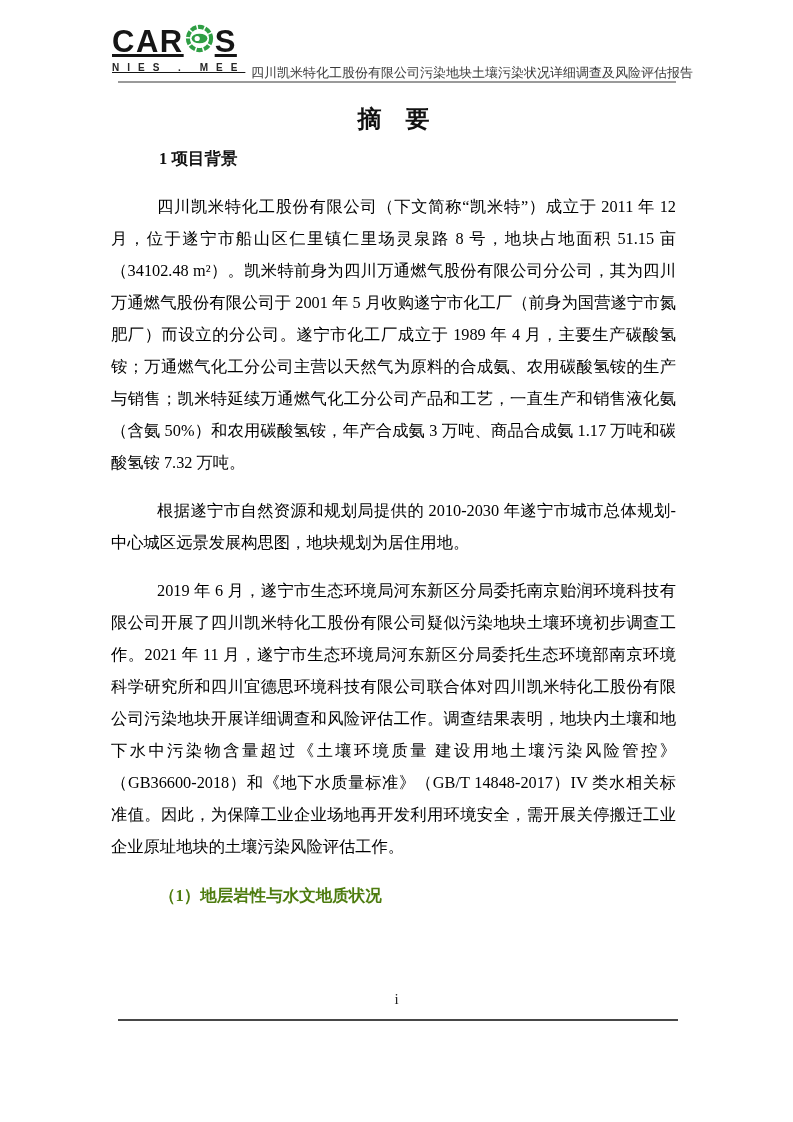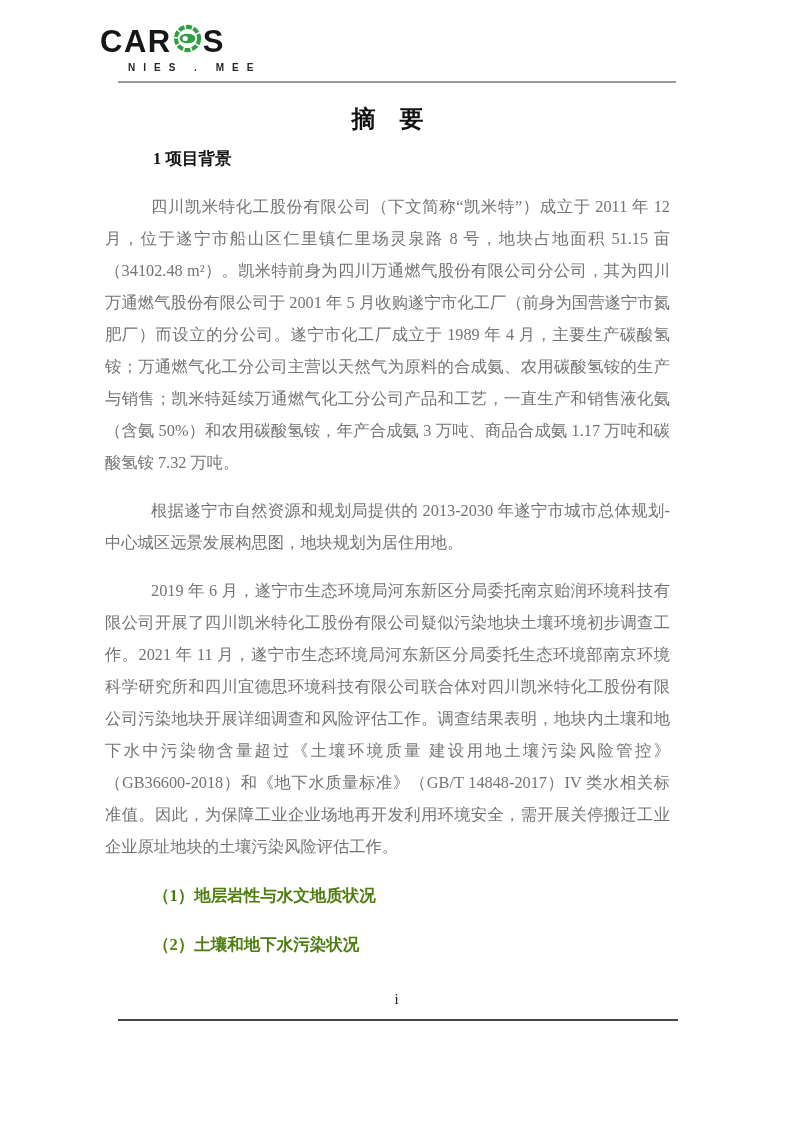--- a/index.html
+++ b/index.html
@@ -10,42 +10,42 @@
     background: #ffffff;
     font-family: "Liberation Serif", "DejaVu Serif", serif;
     color: #151515;
     overflow: hidden;
   }
 
   
   .logo {
     position: absolute;
     top: 24px;
-    left: 100px;
+    left: 112px;
+    text-decoration: underline;
   }
   .logo-line1 {
     display: flex;
     align-items: center;
     font-family: "Liberation Sans", "DejaVu Sans", sans-serif;
     font-weight: bold;
     font-size: 31px;
     line-height: 1;
     letter-spacing: 1.5px;
     color: #161616;
   }
   .logo-icon { display: inline-block; margin: 0 1px; }
   .logo-line2 {
     font-family: "Liberation Sans", "DejaVu Sans", sans-serif;
     font-weight: bold;
     font-size: 10px;
     letter-spacing: 8px;
     color: #262626;
     margin-top: 4px;
     white-space: nowrap;
-    margin-left: 28px;
   }
   .header-title {
     position: absolute;
     top: 64px;
     right: 100px;
     font-size: 13px;
     color: #3a3a3a;
     white-space: nowrap;
   }
   .header-rule {
@@ -54,21 +54,21 @@
     left: 118px;
     width: 558px;
     height: 2px;
     background: #9a9a9a;
   }
 
   
   .content {
     position: absolute;
     top: 84px;
-    left: 89px;
+    left: 95px;
     width: 597px;
   }
   .doc-title {
     text-align: center;
     font-size: 24px;
     font-weight: bold;
     margin: 18px 0 0 0;
     line-height: 34px;
     color: #111;
   }
@@ -86,21 +86,21 @@
     font-weight: bold;
     padding-left: 48px;
     line-height: 33px;
     color: #4d7c0f;
   }
   .pblk {
     font-size: 16.3px;
     line-height: 32px;
     text-align: justify;
     text-indent: 46px;
-    color: #737373;
+    color: #000000;
   }
 
   
   .footer-page {
     position: absolute;
     top: 991px;
     left: 0;
     width: 100%;
     text-align: center;
     font-size: 15px;
@@ -128,28 +128,28 @@
           <circle cx="15" cy="15" r="12" fill="none" stroke="#2f9e44" stroke-width="4.2" stroke-dasharray="6.2 1.6"></circle>
           <ellipse cx="15" cy="15" rx="8.2" ry="5" fill="#2f9e44"></ellipse>
           <circle cx="12.6" cy="15" r="2.7" fill="#ffffff"></circle>
         </svg>
       </span>
       <span>S</span>
     </div>
     <div class="logo-line2">NIES . MEE</div>
   </div>
 
+  <div class="header-title">四川凯米特化工股份有限公司污染地块土壤污染状况详细调查及风险评估报告</div>
   <div class="header-rule"></div>
 
   <main class="content">
     <h1 class="doc-title">摘　要</h1>
     <h2 class="blk h1blk">1 项目背景</h2>
     <p class="blk pblk">四川凯米特化工股份有限公司（下文简称“凯米特”）成立于 2011 年 12 月，位于遂宁市船山区仁里镇仁里场灵泉路 8 号，地块占地面积 51.15 亩（34102.48 m²）。凯米特前身为四川万通燃气股份有限公司分公司，其为四川万通燃气股份有限公司于 2001 年 5 月收购遂宁市化工厂（前身为国营遂宁市氮肥厂）而设立的分公司。遂宁市化工厂成立于 1989 年 4 月，主要生产碳酸氢铵；万通燃气化工分公司主营以天然气为原料的合成氨、农用碳酸氢铵的生产与销售；凯米特延续万通燃气化工分公司产品和工艺，一直生产和销售液化氨（含氨 50%）和农用碳酸氢铵，年产合成氨 3 万吨、商品合成氨 1.17 万吨和碳酸氢铵 7.32 万吨。</p>
-    <p class="blk pblk">根据遂宁市自然资源和规划局提供的 2013-2030 年遂宁市城市总体规划-中心城区远景发展构思图，地块规划为居住用地。</p>
+    <p class="blk pblk">根据遂宁市自然资源和规划局提供的 2010-2030 年遂宁市城市总体规划-中心城区远景发展构思图，地块规划为居住用地。</p>
     <p class="blk pblk">2019 年 6 月，遂宁市生态环境局河东新区分局委托南京贻润环境科技有限公司开展了四川凯米特化工股份有限公司疑似污染地块土壤环境初步调查工作。2021 年 11 月，遂宁市生态环境局河东新区分局委托生态环境部南京环境科学研究所和四川宜德思环境科技有限公司联合体对四川凯米特化工股份有限公司污染地块开展详细调查和风险评估工作。调查结果表明，地块内土壤和地下水中污染物含量超过《土壤环境质量 建设用地土壤污染风险管控》（GB36600-2018）和《地下水质量标准》（GB/T 14848-2017）IV 类水相关标准值。因此，为保障工业企业场地再开发利用环境安全，需开展关停搬迁工业企业原址地块的土壤污染风险评估工作。</p>
     <h3 class="blk h2blk">（1）地层岩性与水文地质状况</h3>
-    <h3 class="blk h2blk">（2）土壤和地下水污染状况</h3>
   </main>
 
   <div class="footer-page">i</div>
   <div class="footer-rule"></div>
 
 </div>
 
 </body></html>

